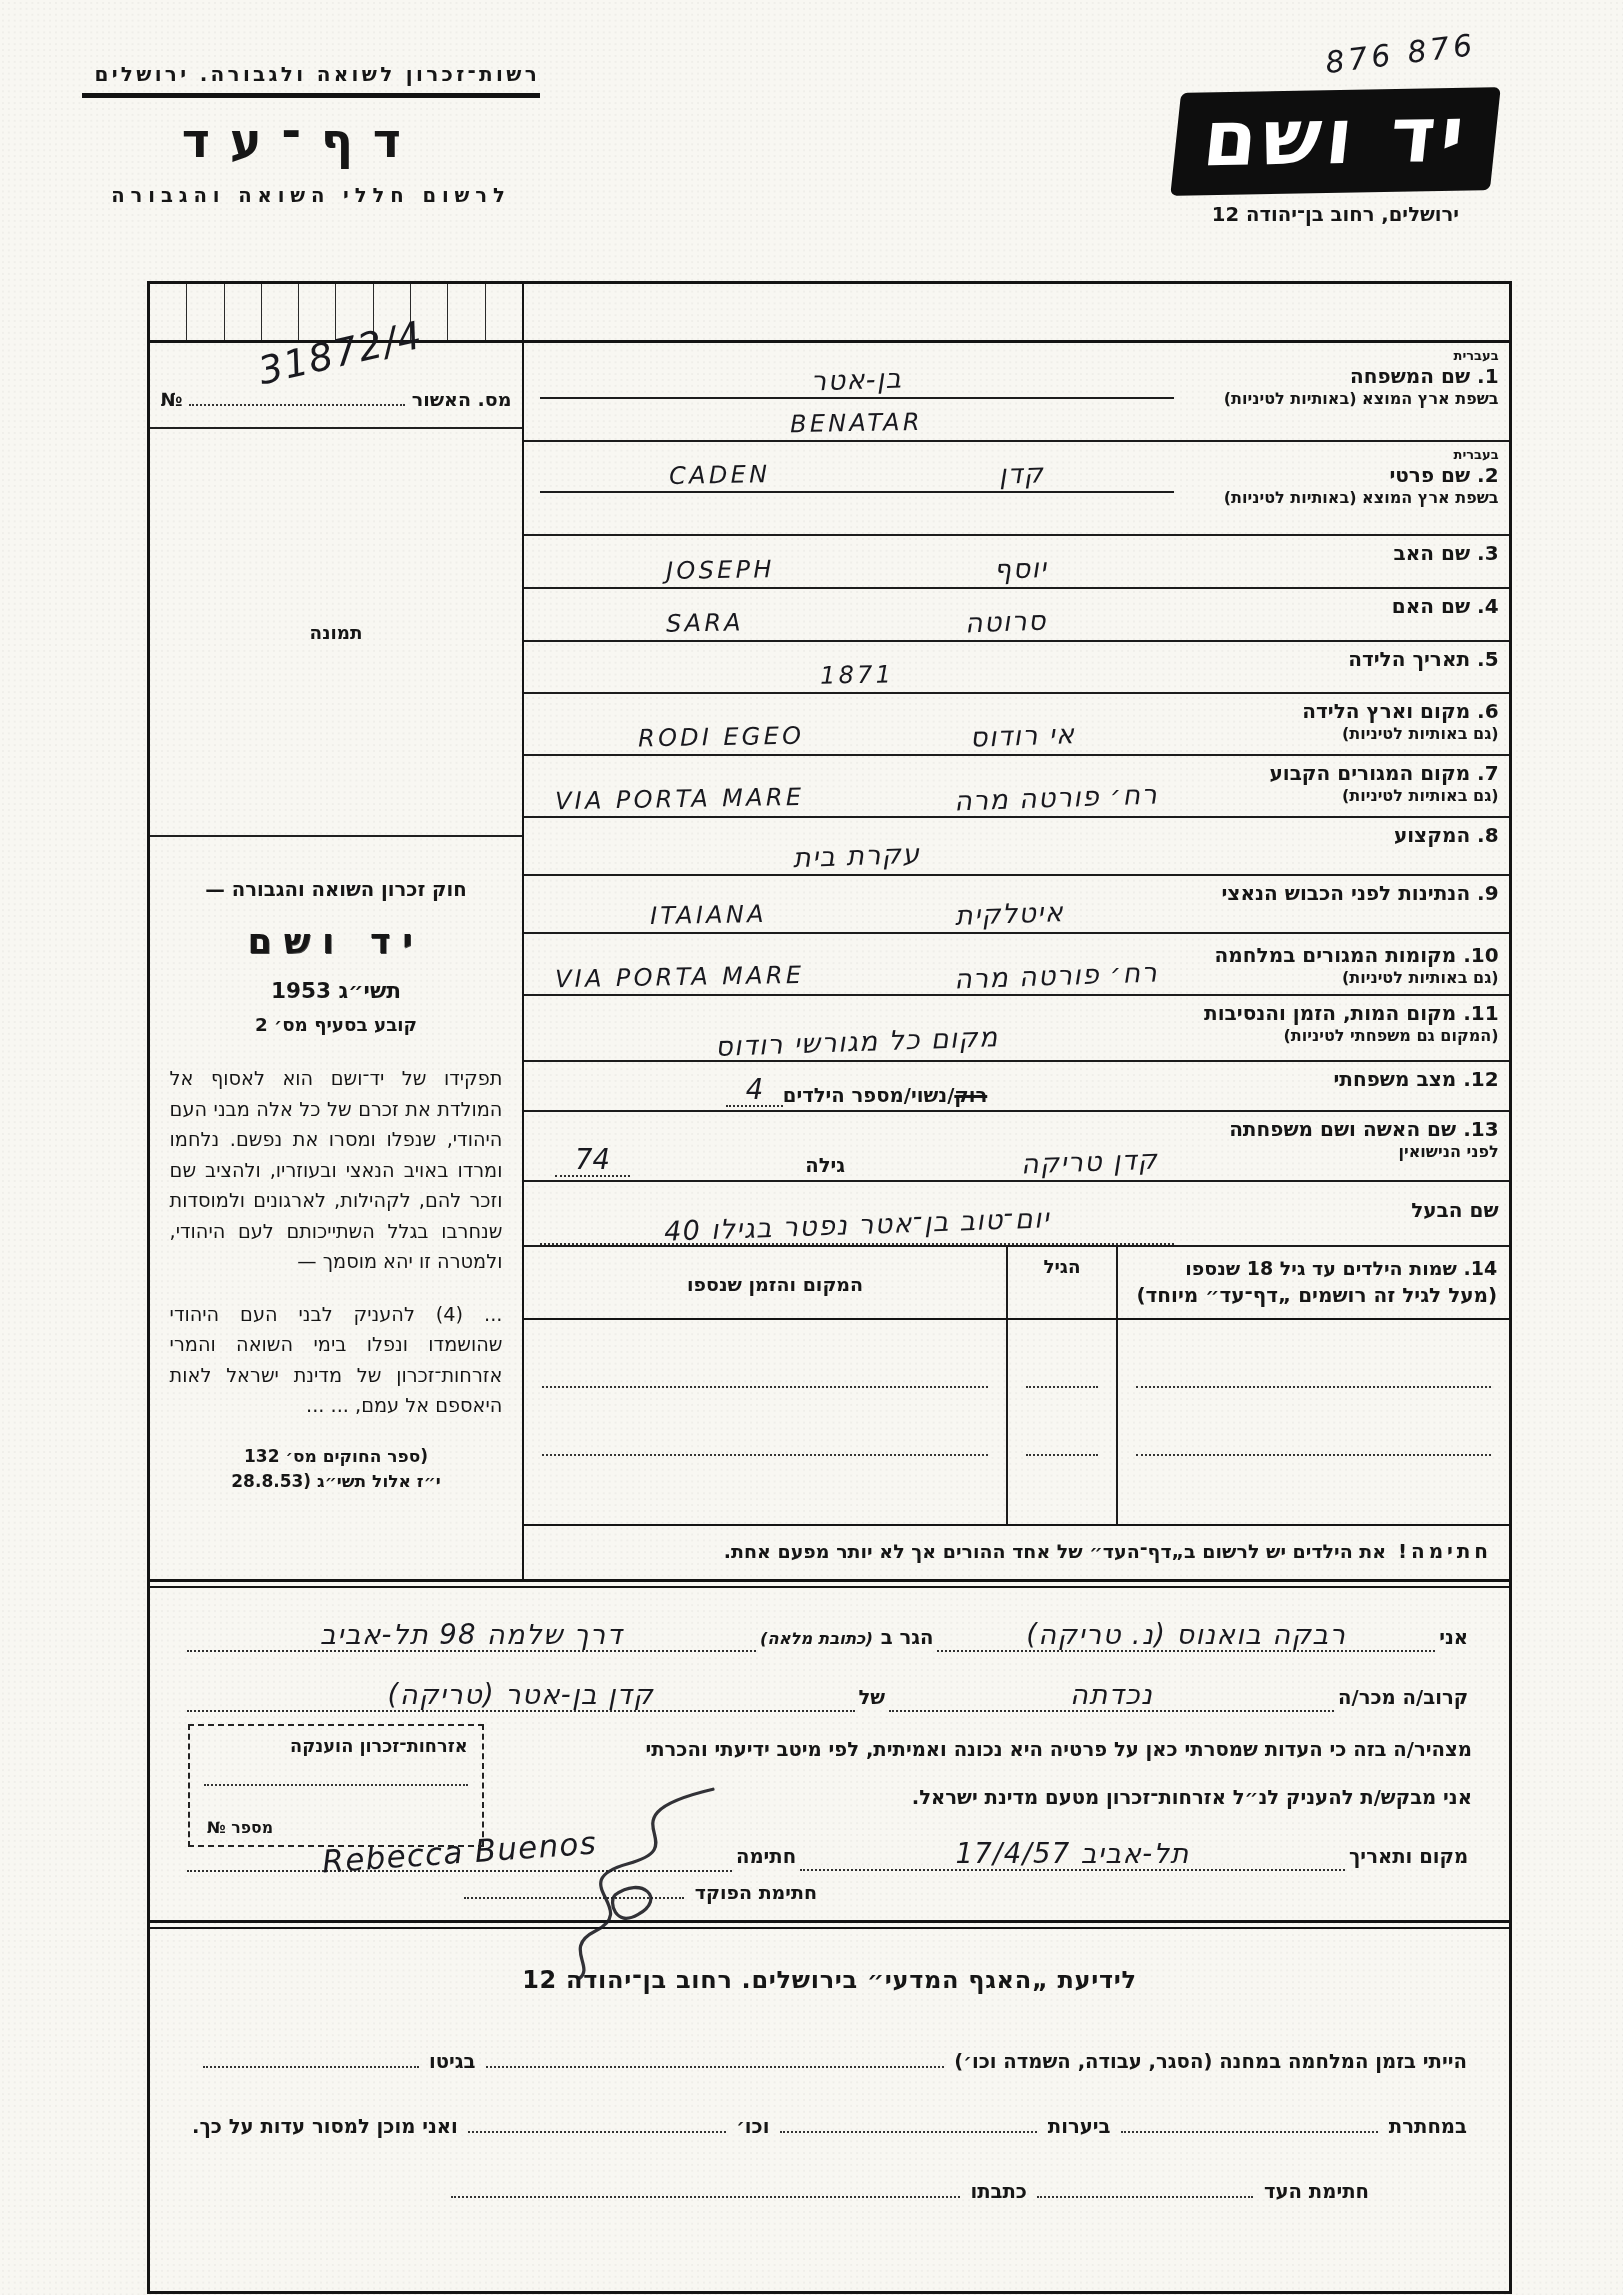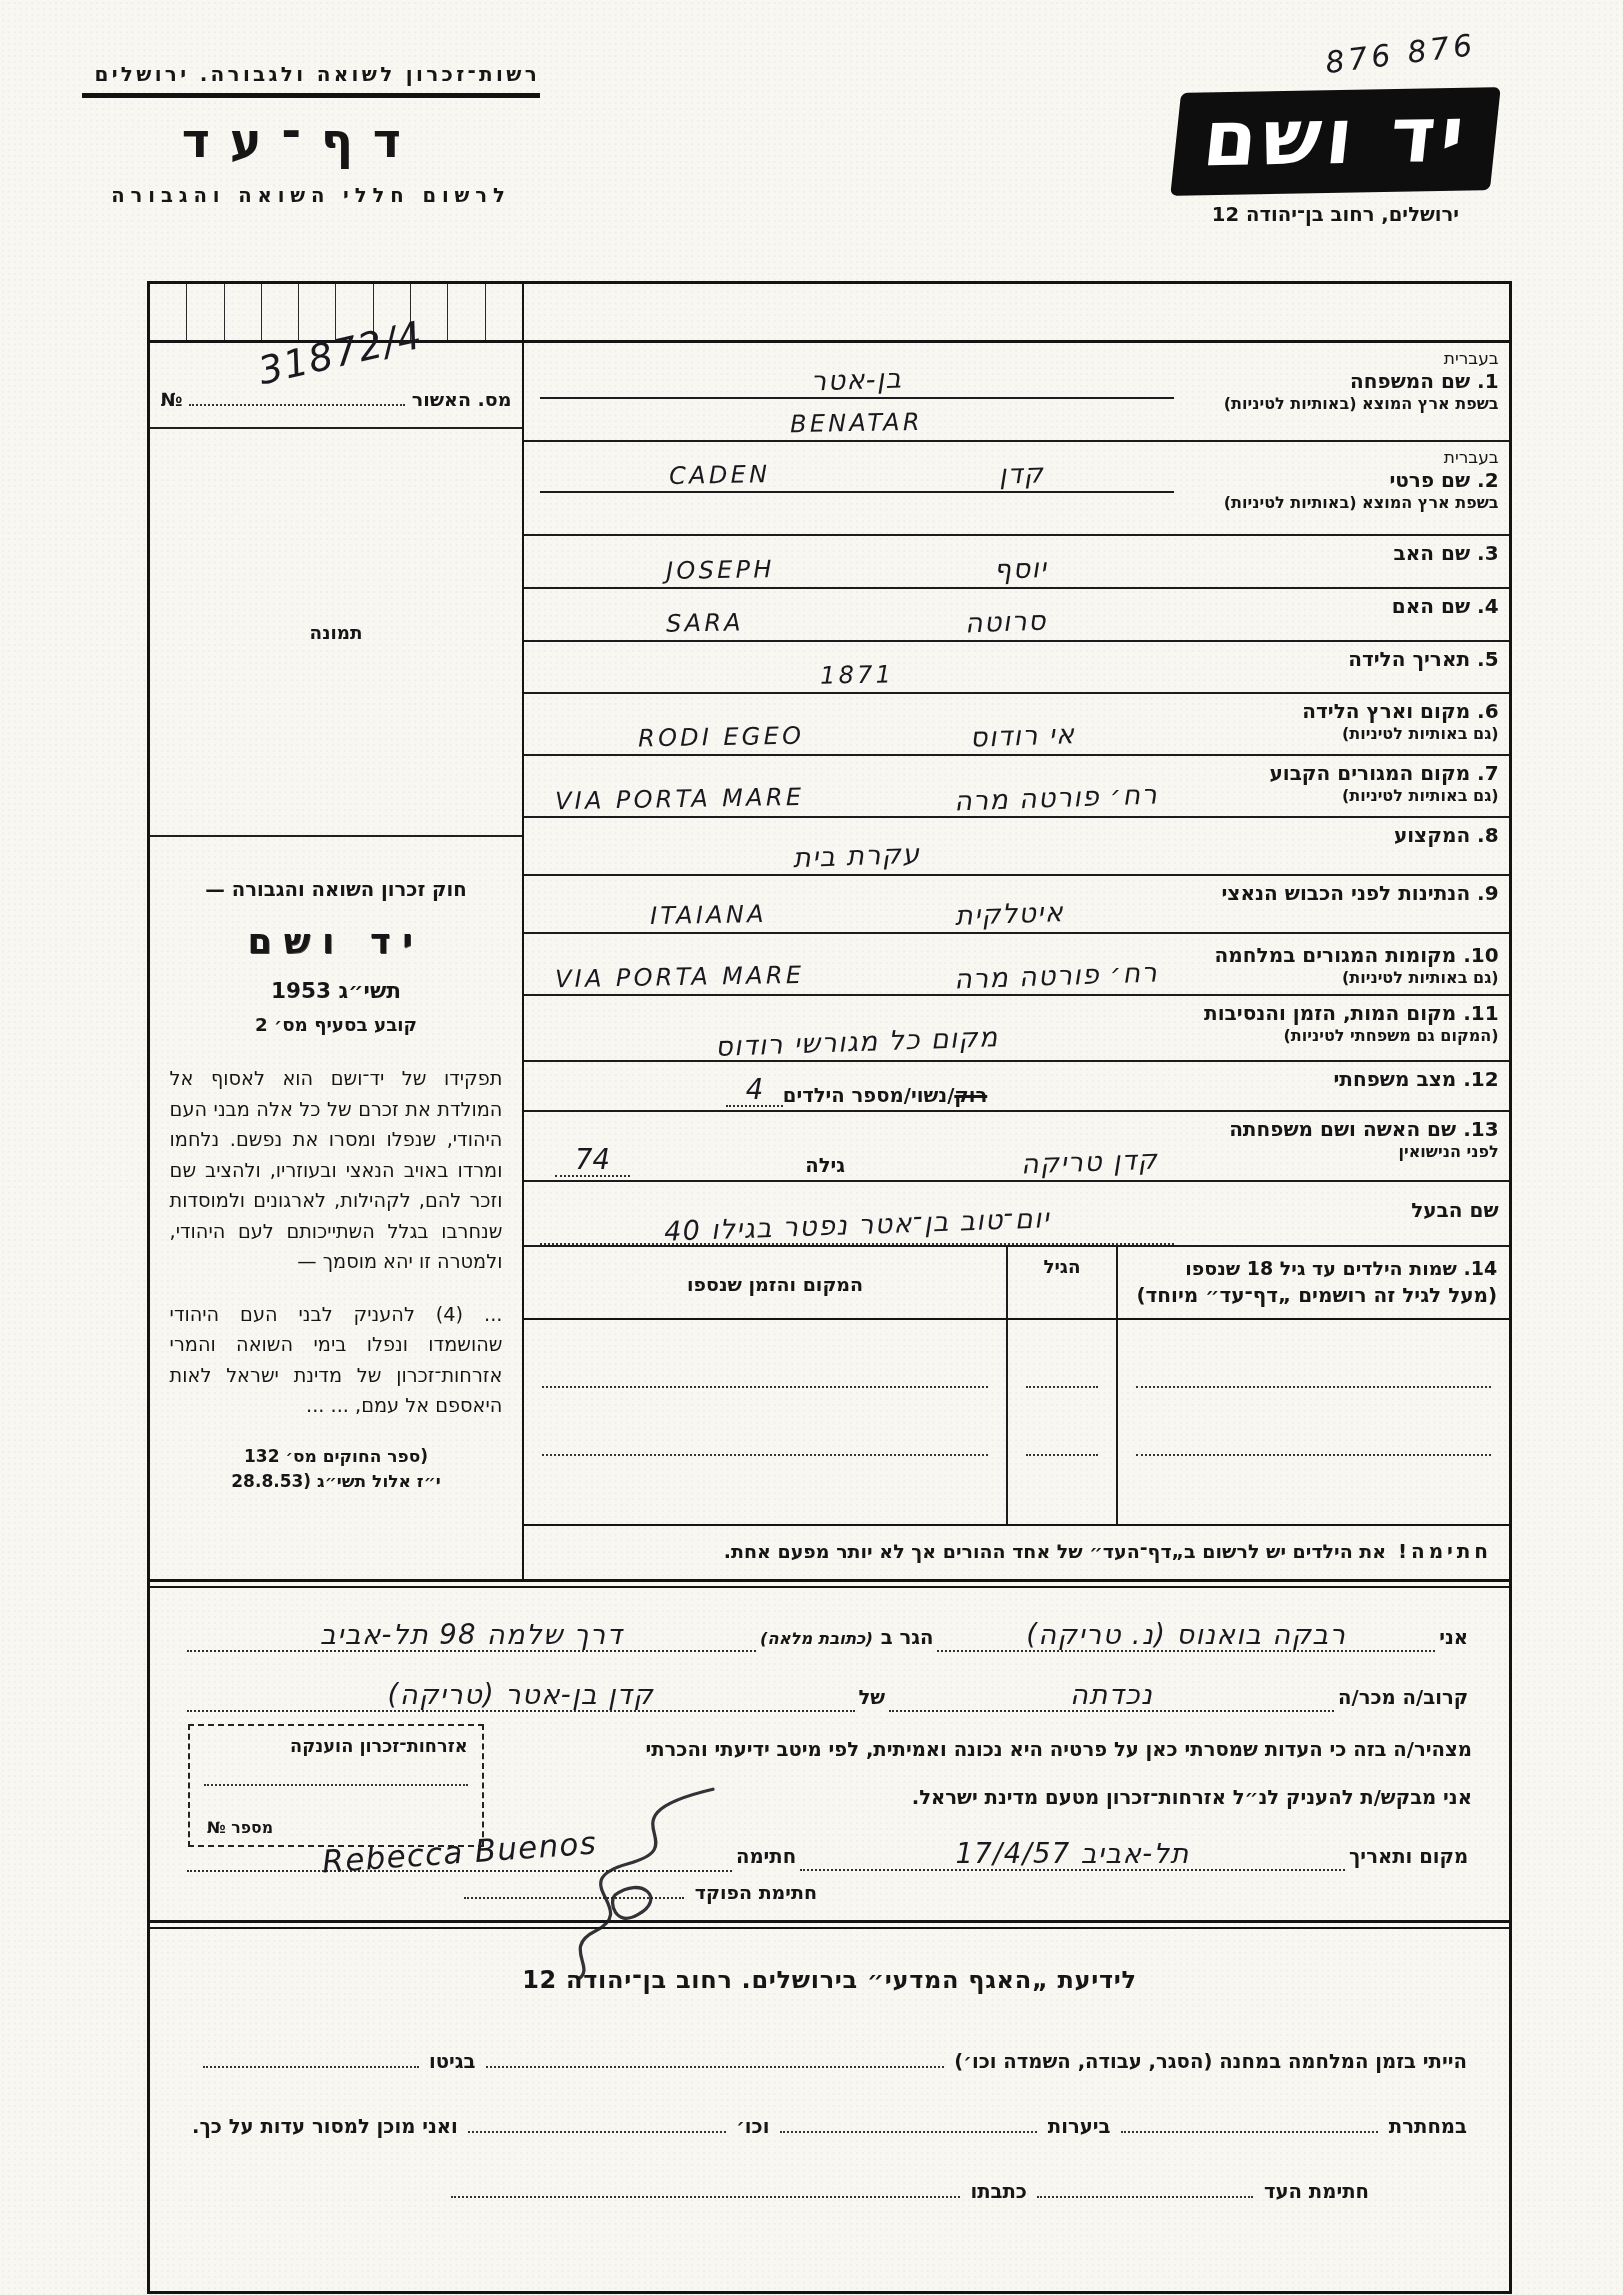--- a/index.html
+++ b/index.html
@@ -39,21 +39,21 @@
   .law{flex:1;padding:41px 19.6px 15.7px;direction:rtl;text-align:center;}
   .law-h{font-size:19.6px;font-weight:bold;margin-bottom:19.6px;white-space:nowrap;}
   .law-name{font-size:35px;font-weight:bold;letter-spacing:11.8px;margin-bottom:17px;text-shadow:0.7px 0.7px 0 #444;}
   .law-year{font-size:21.6px;font-weight:bold;margin-bottom:11.8px;}
   .law-sec{font-size:18.3px;font-weight:bold;margin-bottom:29px;}
   .law-p{font-size:19.3px;line-height:1.58;text-align:justify;margin:0 0 22px;font-weight:500;}
   .law-cit{font-size:17px;font-weight:bold;line-height:1.5;}
   
   .frow{display:flex;border-bottom:2px solid #1c1c1c;padding:0 3.9px 0 9.2px;}
   .fr-label{width:308px;min-width:308px;padding:5.2px 6.5px 5.2px 0;text-align:right;}
-  .pre{font-size:17px;font-weight:normal;margin-bottom:1.3px;}
+  .pre{font-size:13px;font-weight:bold;margin-bottom:1.3px;}
   .lbl{font-size:20px;font-weight:bold;line-height:1.25;}
   .sub{font-size:16px;font-weight:bold;line-height:1.3;}
   .fr-entry{flex:1;display:flex;flex-direction:column;justify-content:flex-end;padding:2.6px 17px 0 6.5px;}
   .eline{display:flex;justify-content:space-around;align-items:flex-end;min-height:38px;padding:0 15.7px 2.6px;}
   .eline.bordered{border-bottom:2px solid #1c1c1c;}
   .eline.dotline{border-bottom:2.6px dotted #2e2e2e;}
   .eline.center{justify-content:center;}
   .hand-heb{font-size:27px;font-style:italic;transform:rotate(-2deg);letter-spacing:1.3px;}
   .hand-lat{font-size:24px;font-style:italic;letter-spacing:3.3px;transform:rotate(-1deg);}
   .printed{font-size:19.6px;font-weight:bold;white-space:nowrap;}

